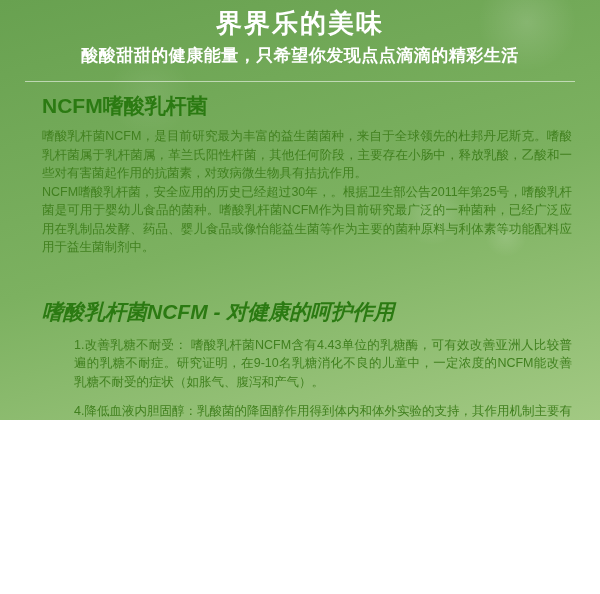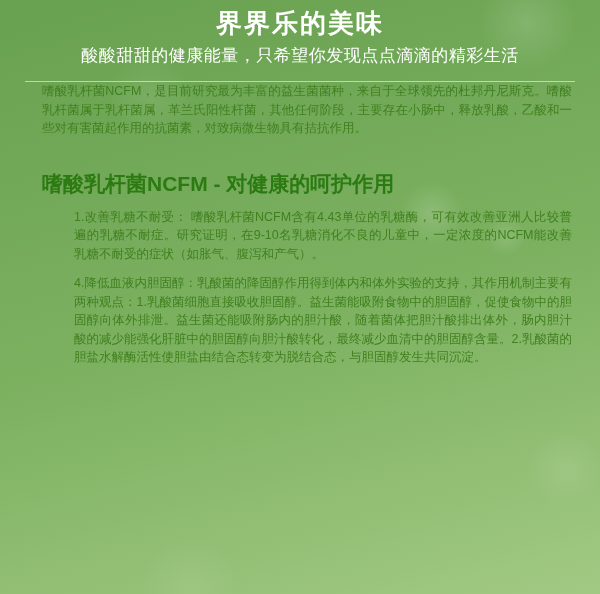--- a/index.html
+++ b/index.html
@@ -1,60 +1,62 @@
 <!DOCTYPE html>
 <html><head>
 <meta charset="utf-8">
 <style>
   html,body { margin:0; padding:0; }
   .page {
-    width:600px; height:594px; position:relative; overflow:hidden;
+    width:600px; height:420px; position:relative; overflow:hidden;
     font-family:"Liberation Sans","DejaVu Sans",sans-serif;
     background:
       radial-gradient(circle 70px at 527px 22px,  rgba(255,255,255,0.14), rgba(255,255,255,0) 70%),
       radial-gradient(circle 46px at 432px 213px, rgba(255,255,255,0.16), rgba(255,255,255,0) 70%),
       radial-gradient(circle 30px at 506px 236px, rgba(255,255,255,0.13), rgba(255,255,255,0) 70%),
       radial-gradient(circle 60px at 150px 95px,  rgba(255,255,255,0.08), rgba(255,255,255,0) 70%),
       radial-gradient(circle 55px at 565px 468px, rgba(255,255,255,0.10), rgba(255,255,255,0) 70%),
       radial-gradient(circle 70px at 190px 585px, rgba(255,255,255,0.08), rgba(255,255,255,0) 70%),
       linear-gradient(165deg, #68a150 0%, #7cb160 52%, #a2c983 100%);
   }
   .title {
     margin:0; padding-top:7px; text-align:center;
     color:#ffffff; font-size:26px; font-weight:bold; letter-spacing:2px; line-height:32px;
   }
   .subtitle {
     margin:5px 0 0; text-align:center;
-    color:#ffffff; font-size:17px; font-weight:normal; letter-spacing:0.5px; line-height:24px;
+    color:#ffffff; font-size:17px; font-weight:bold; letter-spacing:0.5px; line-height:24px;
   }
   .divider { height:1px; background:rgba(255,255,255,0.55); margin:13px 25px 0 25px; }
   section { padding:0 28px 0 42px; }
   .section-heading {
     margin:12px 0 9px 0; color:#2b7a12; font-size:21px; font-weight:bold; line-height:24px;
   }
-  .sec-benefits .section-heading { margin-top:34px; margin-bottom:12px; }
+  .sec-benefits .section-heading { margin-top:43px; margin-bottom:12px;font-style:italic; }
   .body-text {
     margin:0; color:#41801f; font-size:12.5px; line-height:18.5px;
     text-align:justify;
   }
   .sec-benefits .body-text { margin-bottom:11px;margin-left:32px; }
 </style>
 </head>
 <body>
 
 <div class="page">
 
   <header>
     <h1 class="title">界界乐的美味</h1>
     <h2 class="subtitle">酸酸甜甜的健康能量，只希望你发现点点滴滴的精彩生活</h2>
     <div class="divider"></div>
   </header>
 
   <section class="sec-intro">
+    <h3 class="section-heading">NCFM嗜酸乳杆菌</h3>
     <p class="body-text">嗜酸乳杆菌NCFM，是目前研究最为丰富的益生菌菌种，来自于全球领先的杜邦丹尼斯克。嗜酸乳杆菌属于乳杆菌属，革兰氏阳性杆菌，其他任何阶段，主要存在小肠中，释放乳酸，乙酸和一些对有害菌起作用的抗菌素，对致病微生物具有拮抗作用。</p>
+    <p class="body-text">NCFM嗜酸乳杆菌，安全应用的历史已经超过30年，。根据卫生部公告2011年第25号，嗜酸乳杆菌是可用于婴幼儿食品的菌种。嗜酸乳杆菌NCFM作为目前研究最广泛的一种菌种，已经广泛应用在乳制品发酵、药品、婴儿食品或像怡能益生菌等作为主要的菌种原料与利体素等功能配料应用于益生菌制剂中。</p>
   </section>
 
   <section class="sec-benefits">
     <h3 class="section-heading">嗜酸乳杆菌NCFM - 对健康的呵护作用</h3>
     <p class="body-text">1.改善乳糖不耐受： 嗜酸乳杆菌NCFM含有4.43单位的乳糖酶，可有效改善亚洲人比较普遍的乳糖不耐症。研究证明，在9-10名乳糖消化不良的儿童中，一定浓度的NCFM能改善乳糖不耐受的症状（如胀气、腹泻和产气）。</p>
     <p class="body-text">4.降低血液内胆固醇：乳酸菌的降固醇作用得到体内和体外实验的支持，其作用机制主要有两种观点：1.乳酸菌细胞直接吸收胆固醇。益生菌能吸附食物中的胆固醇，促使食物中的胆固醇向体外排泄。益生菌还能吸附肠内的胆汁酸，随着菌体把胆汁酸排出体外，肠内胆汁酸的减少能强化肝脏中的胆固醇向胆汁酸转化，最终减少血清中的胆固醇含量。2.乳酸菌的胆盐水解酶活性使胆盐由结合态转变为脱结合态，与胆固醇发生共同沉淀。</p>
   </section>
 
 </div>
 

